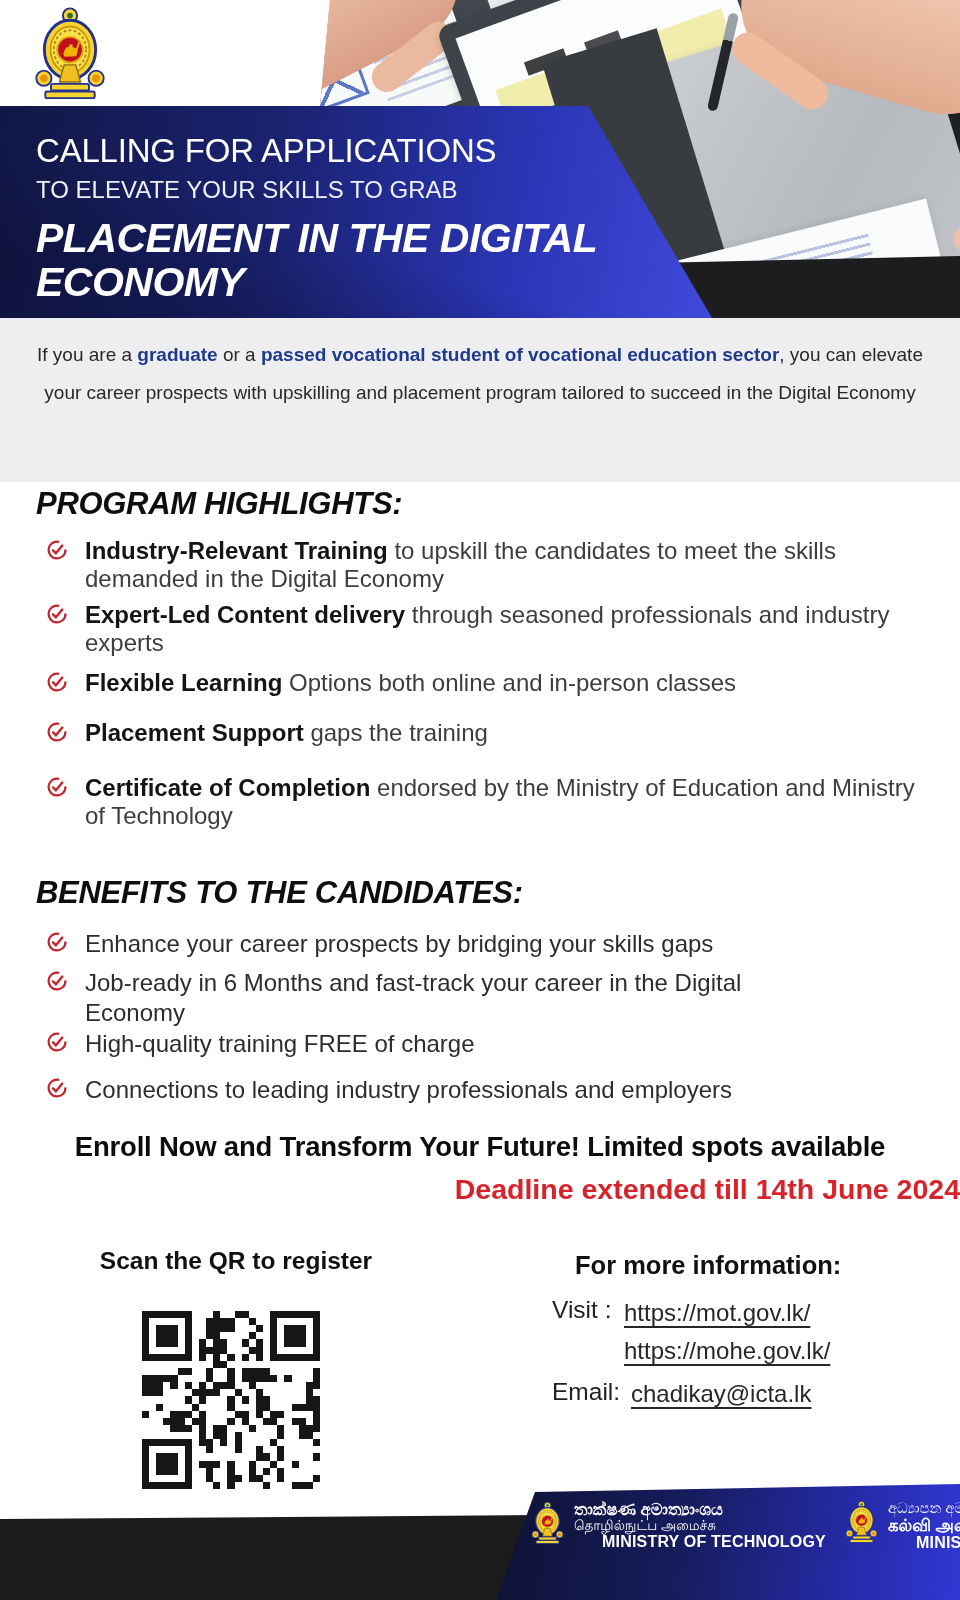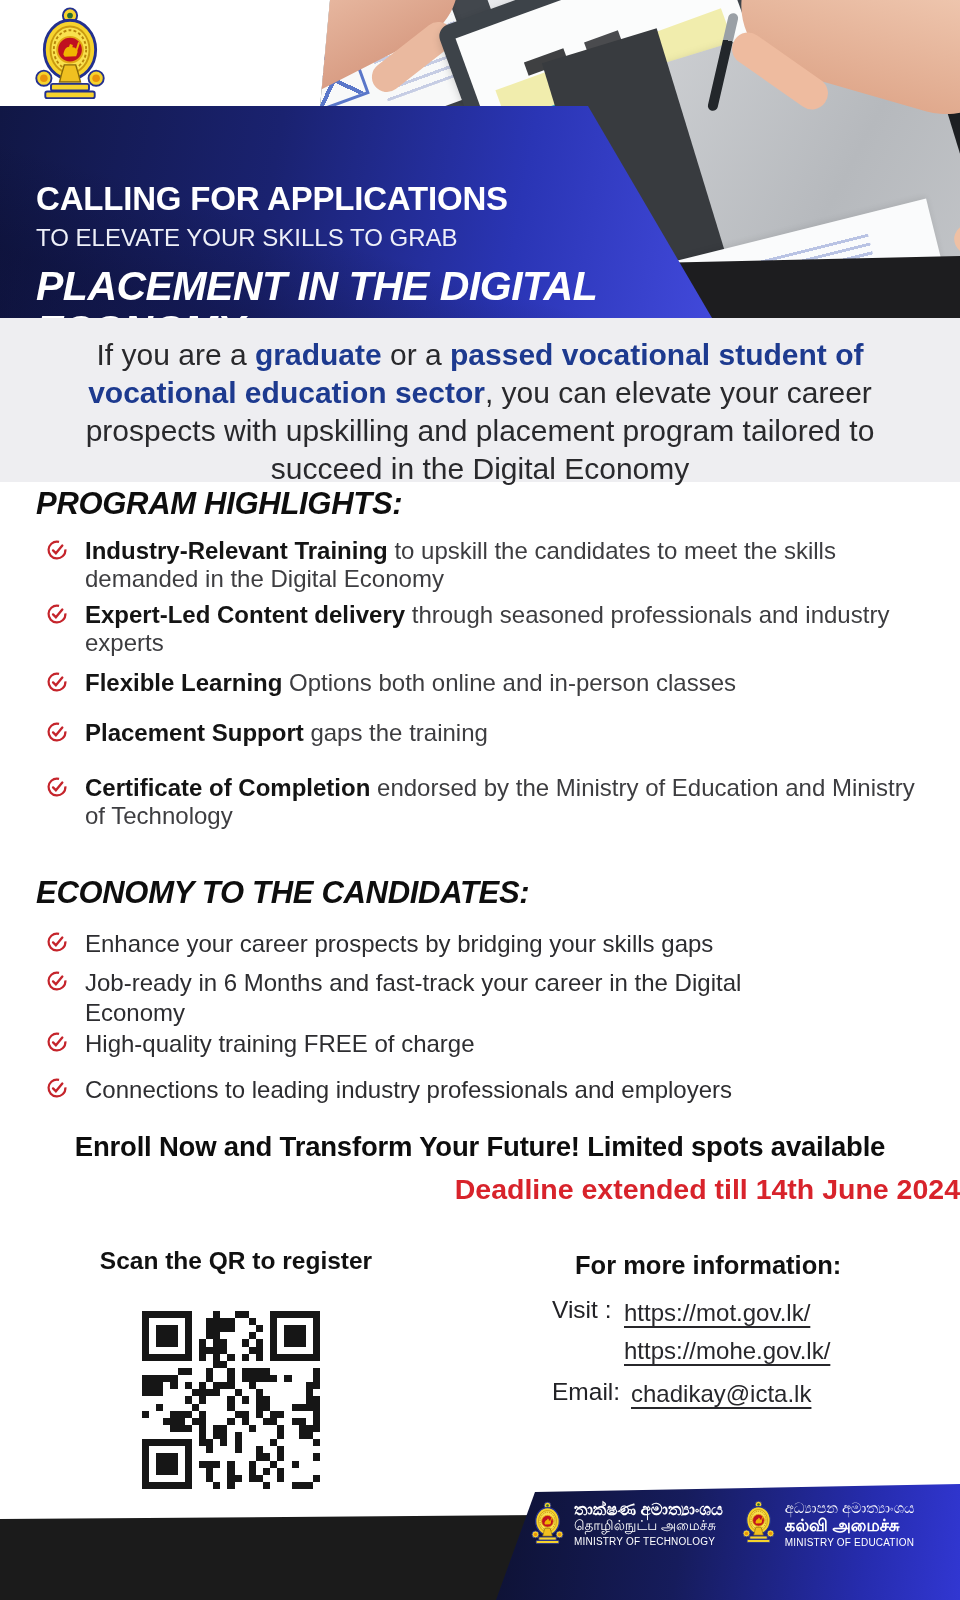--- a/index.html
+++ b/index.html
@@ -60,28 +60,28 @@
   .black-wedge{position:absolute;left:595px;top:250px;width:365px;height:70px;background:#1d1d1f;
                clip-path:polygon(12px 14px,100% 6px,100% 100%,0 100%);}
   .gray-wedge{position:absolute;left:638px;top:300px;width:72px;height:20px;background:#cfd1d6;
               clip-path:polygon(0 100%,100% 100%,58% 0,12% 20%);}
   .banner{position:absolute;left:0;top:106px;width:712px;height:212px;
           clip-path:polygon(0 0,588px 0,712px 212px,0 212px);
           background:linear-gradient(100deg,#111745 0%,#1a2270 38%,#2a35b5 72%,#4149da 100%);}
   .banner::after{content:"";position:absolute;inset:0;
           background:linear-gradient(to top right,rgba(8,10,38,.32) 16%,rgba(8,10,38,0) 42%);}
   .banner-inner{position:relative;z-index:2;padding:26px 0 0 36px;color:#fff;}
-  .bn-l1{font-size:33px;font-weight:700;letter-spacing:-.2px;margin-top:48px;}
+  .bn-l1{font-size:33px;font-weight:400;letter-spacing:-.2px;}
   .bn-l2{font-size:24px;font-weight:400;color:#eef0f8;margin-top:6px;}
   .bn-l3{font-size:41px;line-height:1.07;font-weight:800;font-style:italic;margin-top:13px;width:600px;letter-spacing:-.5px;}
 
   
   .intro{position:absolute;left:0;top:318px;width:960px;height:164px;background:#eeeef1;}
   .intro-text{width:892px;margin:0 auto;padding-top:18px;text-align:center;
-              font-size:30px;line-height:38px;color:#29292c;}
+              font-size:19px;line-height:38px;color:#29292c;}
   .intro-text b{color:#1d3a8f;font-weight:700;}
 
   
   .sec-title{position:absolute;left:36px;font-size:31px;font-weight:800;font-style:italic;color:#0e0e0e;letter-spacing:-.3px;}
   .li{position:absolute;left:46px;right:34px;padding-left:39px;font-size:24px;line-height:28px;color:#3d3d40;}
   .li .check{position:absolute;left:0;top:2px;width:22px;height:22px;color:#c5242b;}
   .li b{color:#141414;font-weight:700;}
   .li.benefit{color:#2d2d30;line-height:30px;}
 
   .enroll{position:absolute;left:0;top:1131px;width:960px;text-align:center;
@@ -104,21 +104,21 @@
            clip-path:polygon(0 5px,100% 0,100% 100%,0 100%);}
   .f-blue{position:absolute;left:478px;top:0;width:482px;height:116px;
           clip-path:polygon(57px 8px,100% 0,100% 100%,18px 100%);
           background:linear-gradient(97deg,#0d1130 0%,#161c5c 42%,#262cae 80%,#3137d2 100%);}
   .f-logos{position:absolute;left:52px;top:16px;display:flex;align-items:center;color:#fff;}
   .f-logo{display:flex;align-items:flex-start;}
   .f-em{width:35px;height:44px;flex:0 0 auto;}
   .f-text{margin-left:9px;white-space:nowrap;}
   .f-sin{font-size:16.5px;font-weight:700;line-height:17px;}
   .f-tam{font-size:13.5px;line-height:15px;}
-  .f-eng{font-size:10px;font-weight:400;line-height:17px;letter-spacing:.2px;}
+  .f-eng{font-size:16px;font-weight:700;line-height:17px;letter-spacing:.2px;margin-left:28px;}
   .f-logo.edu{margin-left:18px;}
   .f-logo.edu .f-sin{font-size:14.5px;font-weight:400;line-height:16px;}
   .f-logo.edu .f-tam{font-size:16.5px;font-weight:700;line-height:18px;}
 
   .emblem-top{position:absolute;left:32px;top:6px;width:76px;height:95px;}
 </style>
 </head>
 <body>
 
 <svg width="0" height="0" style="position:absolute">
@@ -224,21 +224,21 @@
       </svg>
     <b>Placement Support</b><span> gaps the training</span>
   </div>
   <div class="li" style="top:774px">
     <svg class="check">
         <use href="#checkmark"></use>
       </svg>
     <b>Certificate of Completion</b><span> endorsed by the Ministry of Education and Ministry of Technology</span>
   </div>
 
-  <div class="sec-title" style="top:875px">ECONOMY TO THE CANDIDATES:</div>
+  <div class="sec-title" style="top:875px">BENEFITS TO THE CANDIDATES:</div>
 
   <div class="li benefit" style="top:929px">
     <svg class="check">
         <use href="#checkmark"></use>
       </svg>
     <span>Enhance your career prospects by bridging your skills gaps</span>
   </div>
   <div class="li benefit" style="top:968px;width:790px">
     <svg class="check">
         <use href="#checkmark"></use>

